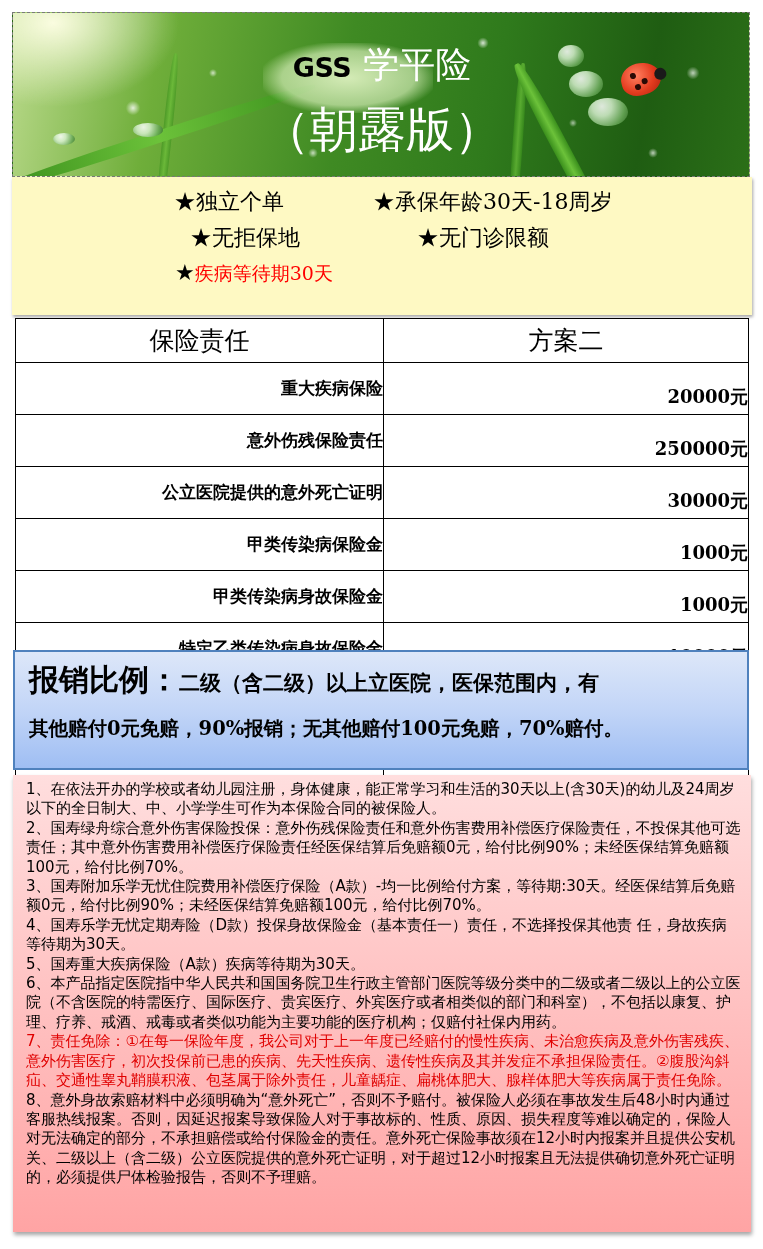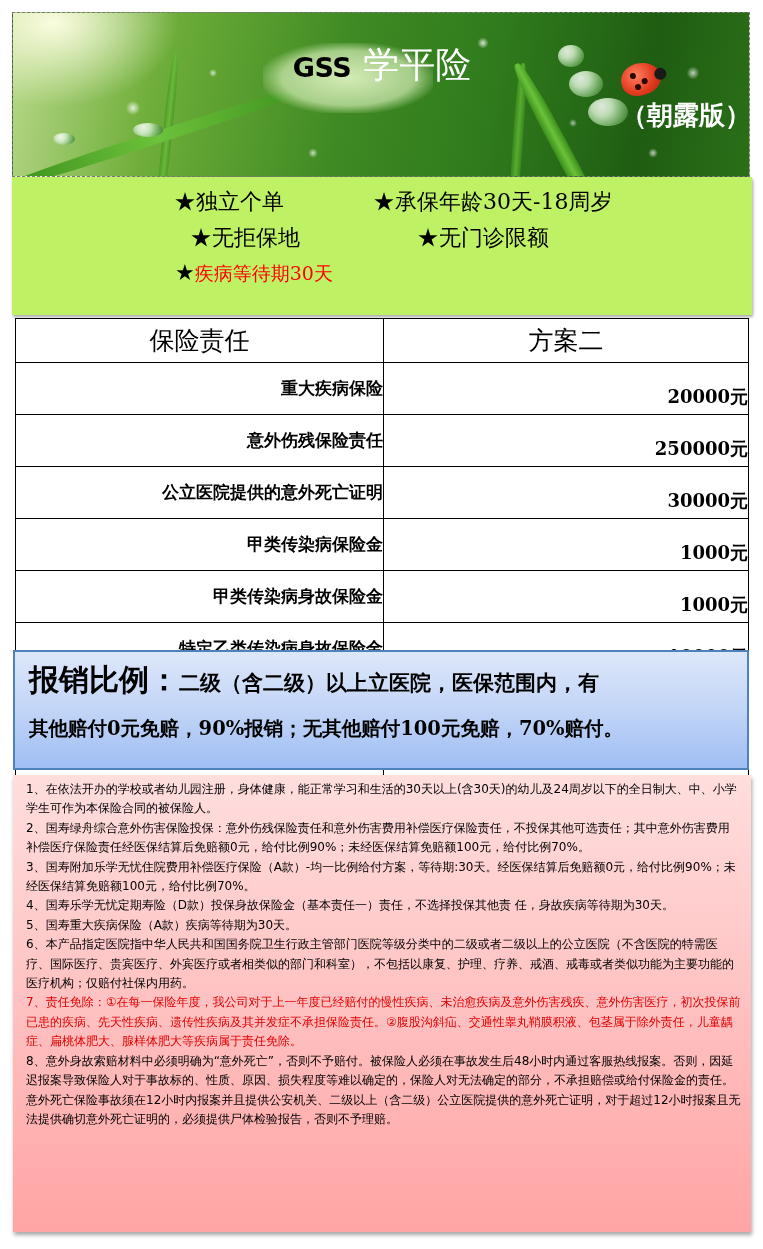--- a/index.html
+++ b/index.html
@@ -31,25 +31,25 @@
   .brush { position:absolute; left:250px; top:30px; width:170px; height:70px;
            background:radial-gradient(ellipse at center, rgba(220,240,190,0.95) 0%, rgba(210,235,180,0.7) 55%, rgba(210,235,180,0) 75%); }
   .ladybug { position:absolute; left:608px; top:50px; width:40px; height:32px; border-radius:50% 55% 50% 45%;
              background:radial-gradient(circle at 40% 35%, #ff8060 0%, #e33b1e 55%, #a8200c 100%);
              transform:rotate(-15deg); }
   .ladybug .spot { position:absolute; width:6px; height:6px; border-radius:50%; background:#2a0a05; }
   .ladybug .head { position:absolute; right:-6px; top:10px; width:12px; height:12px; border-radius:50%; background:#1a1a1a; }
   .banner-title { position:absolute; left:0; top:28px; width:738px; text-align:center; white-space:nowrap; }
   .banner-title .brand { font-family:"DejaVu Sans","Liberation Sans",sans-serif; font-weight:bold; font-size:27px; color:#000; letter-spacing:-0.5px; }
   .banner-title .name { font-family:"DejaVu Serif","Liberation Serif",serif; font-size:36px; color:#ffffff; margin-left:12px; }
-  .banner-sub { position:absolute; left:0; top:85px; width:738px; text-align:right;
-                font-family:"DejaVu Serif","Liberation Serif",serif; font-size:26px; color:#ffffff;font-weight:bold; }
+  .banner-sub { position:absolute; left:0; top:85px; width:738px; text-align:center;
+                font-family:"DejaVu Serif","Liberation Serif",serif; font-size:48px; color:#ffffff; }
 
   
-  .features { position:absolute; left:12px; top:177px; width:740px; height:138px; background:#bef264;
+  .features { position:absolute; left:12px; top:177px; width:740px; height:138px; background:#fef9c3;
               box-shadow:1px 2px 3px rgba(0,0,0,0.35); box-sizing:border-box; }
   .feat { position:absolute; font-size:22px; white-space:nowrap; }
   .feat .star { color:#000; }
   .feat.red .txt { color:#ff0000; font-size:19px; }
 
   
   table.cov { position:absolute; left:15px; top:318px; width:734px; border-collapse:collapse; table-layout:fixed; background:#fff; }
   table.cov td, table.cov th { border:1.5px solid #000; text-align:center; padding:0; vertical-align:middle; }
   table.cov col.c1 { width:368px; }
   table.cov thead th { height:43px; font-weight:normal; font-size:25px; }
@@ -65,21 +65,21 @@
   .reimb .line1 { white-space:nowrap; }
   .reimb .label { font-size:30px; font-weight:bold; }
   .reimb .t1 { font-size:21px; font-weight:bold; }
   .reimb .line2 { font-size:19.5px; font-weight:bold; margin-top:14px; white-space:nowrap; }
 
   
   .notes { position:absolute; left:13px; top:775px; width:738px; height:457px; box-sizing:border-box;
            background:linear-gradient(180deg, #ffdede 0%, #ffc4c4 45%, #ffa4a4 100%);
            box-shadow:1px 3px 4px rgba(0,0,0,0.35);
            padding:5px 10px 0 13px;
-           font-family:"DejaVu Sans","Liberation Sans",sans-serif; font-size:12px; line-height:19.4px; color:#000; }
+           font-family:"DejaVu Sans","Liberation Sans",sans-serif; font-size:15px; line-height:19.4px; color:#000; }
   .notes p { margin:0; }
   .notes p.red { color:#e00000; }
 </style>
 </head>
 <body>
 
 <div class="banner">
   <div class="blade b4"></div>
   <div class="blade b3"></div>
   <div class="blade b1"></div>

